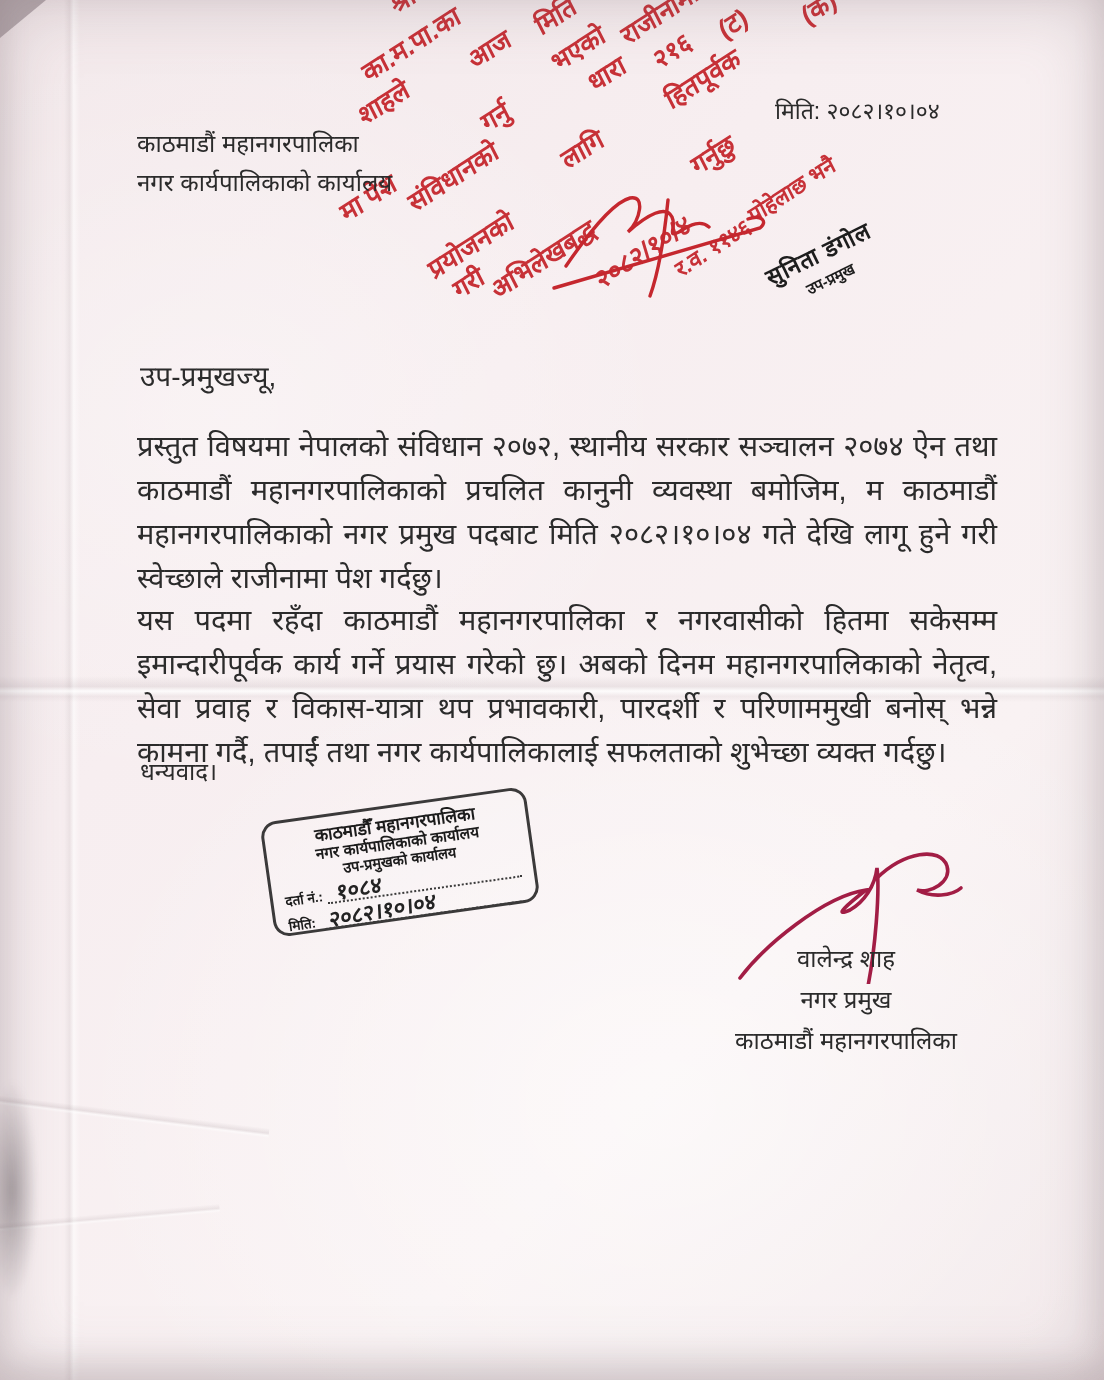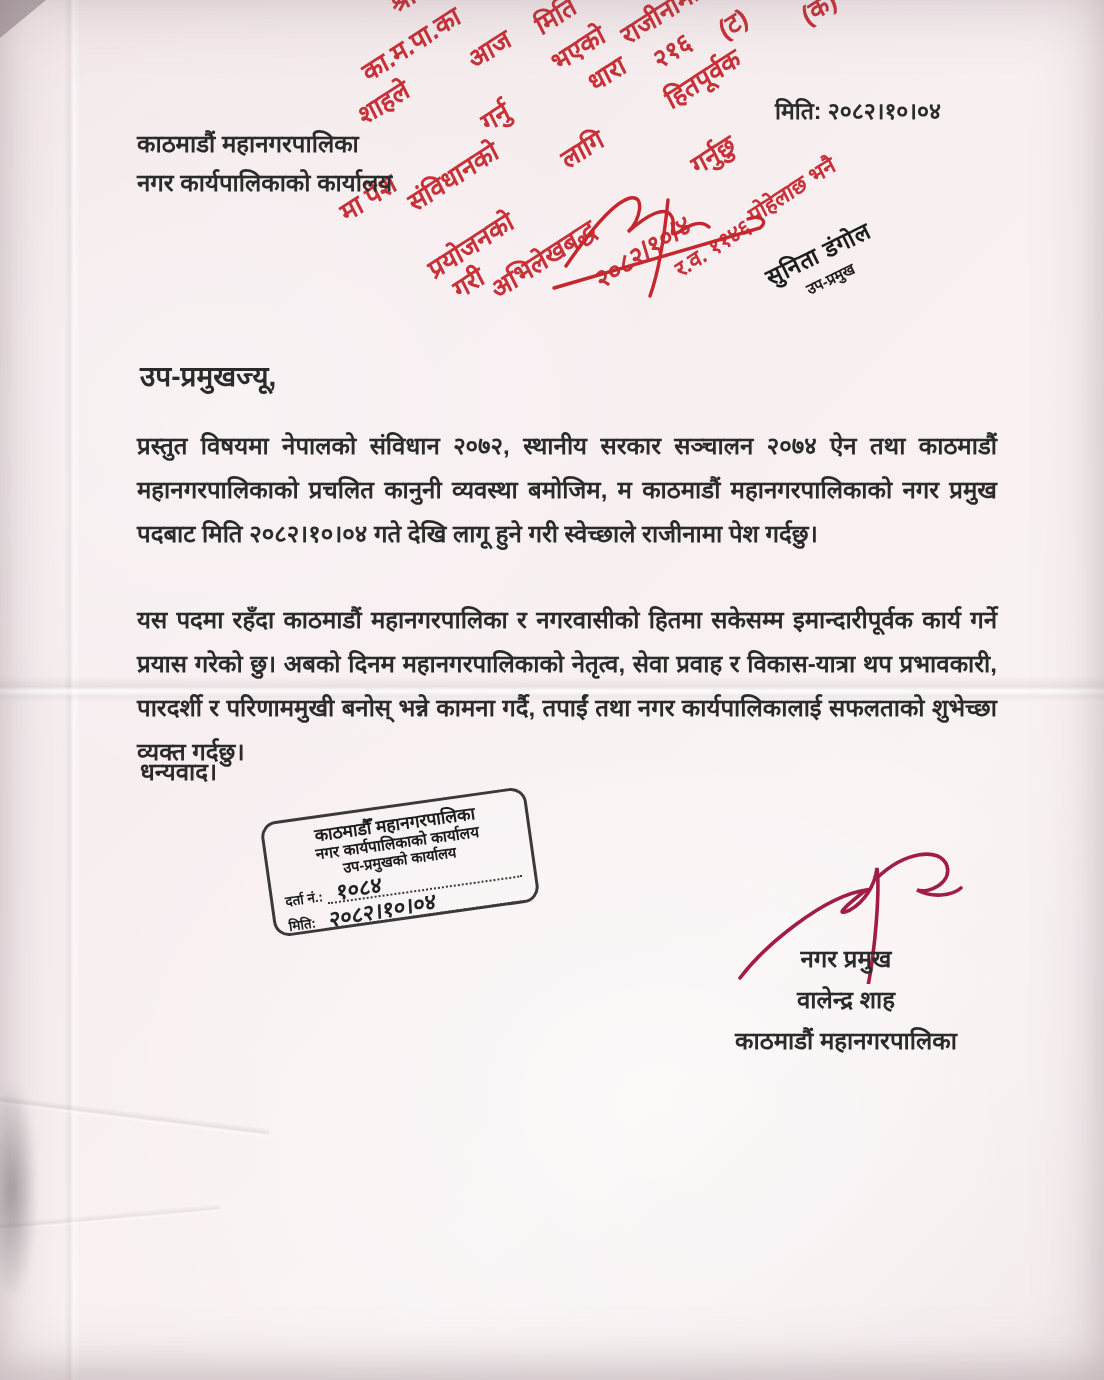--- a/index.html
+++ b/index.html
@@ -20,26 +20,26 @@
     background:linear-gradient(90deg,rgba(110,92,98,0) 0%,rgba(110,92,98,0.08) 35%,rgba(255,255,255,0.55) 60%,rgba(110,92,98,0) 100%);}
   .crease-d1{position:absolute;left:-30px;top:1110px;width:300px;height:10px;transform:rotate(7deg);
     background:linear-gradient(180deg,rgba(110,92,98,0) 0%,rgba(110,92,98,0.12) 50%,rgba(255,255,255,0.5) 75%,rgba(110,92,98,0) 100%);}
   .crease-d2{position:absolute;left:-40px;top:1215px;width:260px;height:9px;transform:rotate(-5deg);
     background:linear-gradient(180deg,rgba(110,92,98,0) 0%,rgba(110,92,98,0.10) 50%,rgba(255,255,255,0.45) 75%,rgba(110,92,98,0) 100%);}
   .corner-tl{position:absolute;left:0;top:0;width:46px;height:38px;
     background:#a79ba0;clip-path:polygon(0 0,100% 0,0 100%);opacity:0.8;}
   .smudge-left{position:absolute;left:-14px;top:1080px;width:52px;height:220px;border-radius:50%;
     background:radial-gradient(closest-side,rgba(95,88,92,0.5),rgba(95,88,92,0));filter:blur(3px);}
   
-  .dev{font-weight:bold;}
+  .dev{font-weight:normal;}
   .date-line{position:absolute;left:775px;top:94px;font-size:23px;}
   .recipient{position:absolute;left:137px;top:124px;font-size:24px;line-height:39px;}
   .subject{position:absolute;left:348px;top:302px;font-size:24px;}
   .salutation{position:absolute;left:140px;top:356px;font-size:28px;}
-  .para{position:absolute;left:137px;width:860px;font-size:24px;line-height:44px;text-align:justify;}
+  .para{position:absolute;left:137px;width:860px;font-size:29px;line-height:44px;text-align:justify;}
   .para1{top:424px;}
   .para2{top:598px;}
   .closing{position:absolute;left:140px;top:754px;font-size:24px;}
   .sign-block{position:absolute;left:690px;top:938px;width:312px;text-align:center;font-size:24px;line-height:41px;}
   
   .stamp{position:absolute;left:266px;top:804px;width:268px;height:116px;transform:rotate(-8deg);
     border:3px solid rgba(25,25,25,0.85);border-radius:16px;padding:7px 12px 4px;box-sizing:border-box;
     text-align:center;color:#1c1c1c;background:rgba(255,255,255,0.12);}
   .stamp .s1{font-size:17.5px;font-weight:bold;line-height:20px;}
   .stamp .s2{font-size:15.5px;font-weight:bold;line-height:18px;}
@@ -143,18 +143,18 @@
   </div>
 
   <svg class="sig-svg" style="left:728px;top:834px;" width="240" height="150" viewBox="0 0 240 150">
     <g fill="none" stroke="#a21d45" stroke-width="3.6" stroke-linecap="round">
       <path d="M12,144 C36,112 96,62 138,56 C120,70 104,84 122,76 C136,68 147,52 149,34 C152,58 147,116 140,152"></path>
       <path d="M149,44 C176,18 212,12 219,32 C224,48 202,60 189,56 C204,64 224,62 233,54"></path>
     </g>
   </svg>
 
   <div class="sign-block dev">
+    <div>वालेन्द्र शाह</div>
     <div>नगर प्रमुख</div>
-    <div>वालेन्द्र शाह</div>
     <div>काठमाडौं महानगरपालिका</div>
   </div>
 
 </div>
 
 </body></html>

